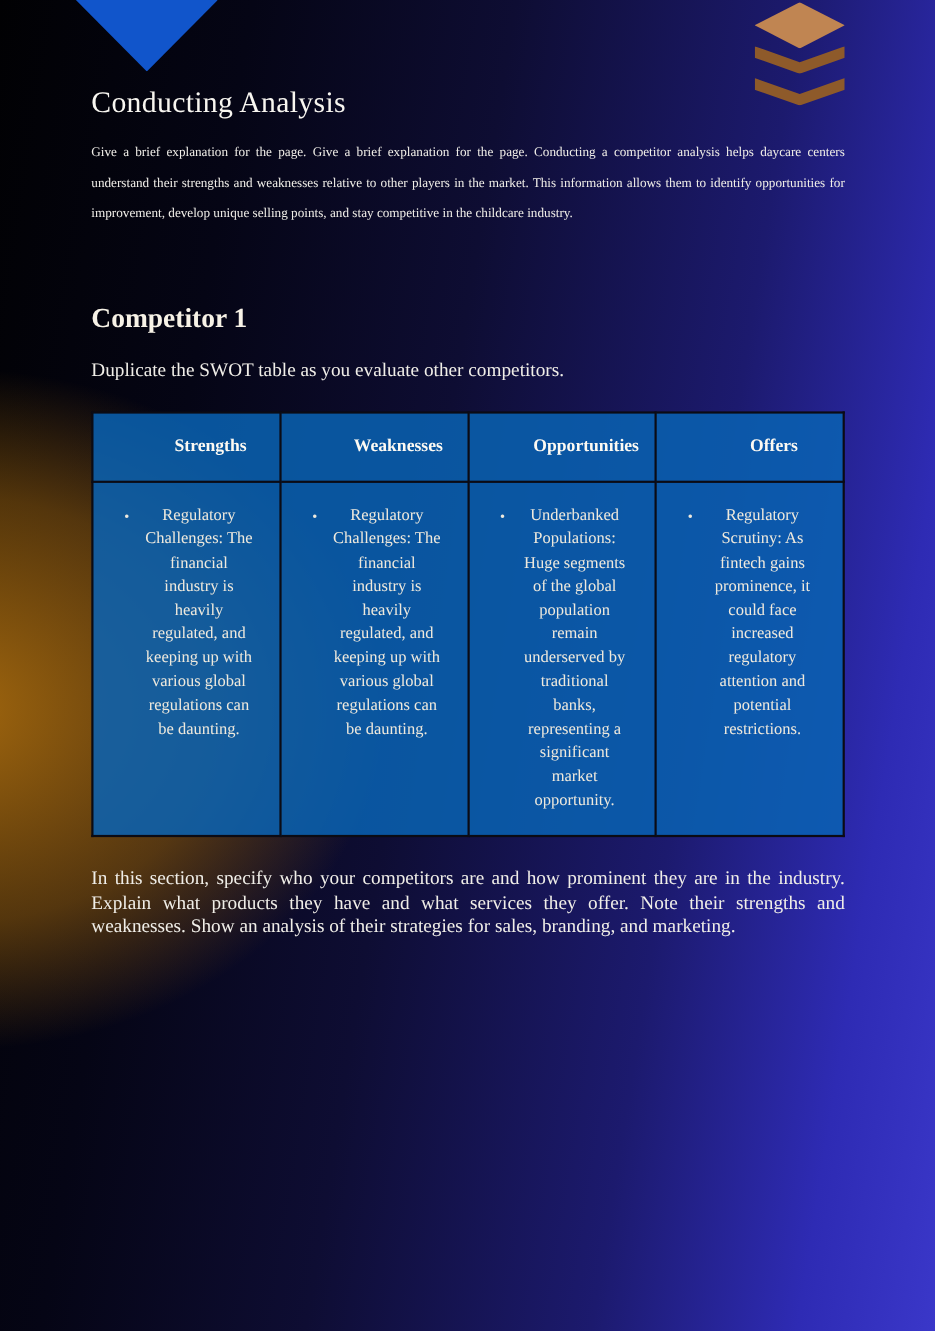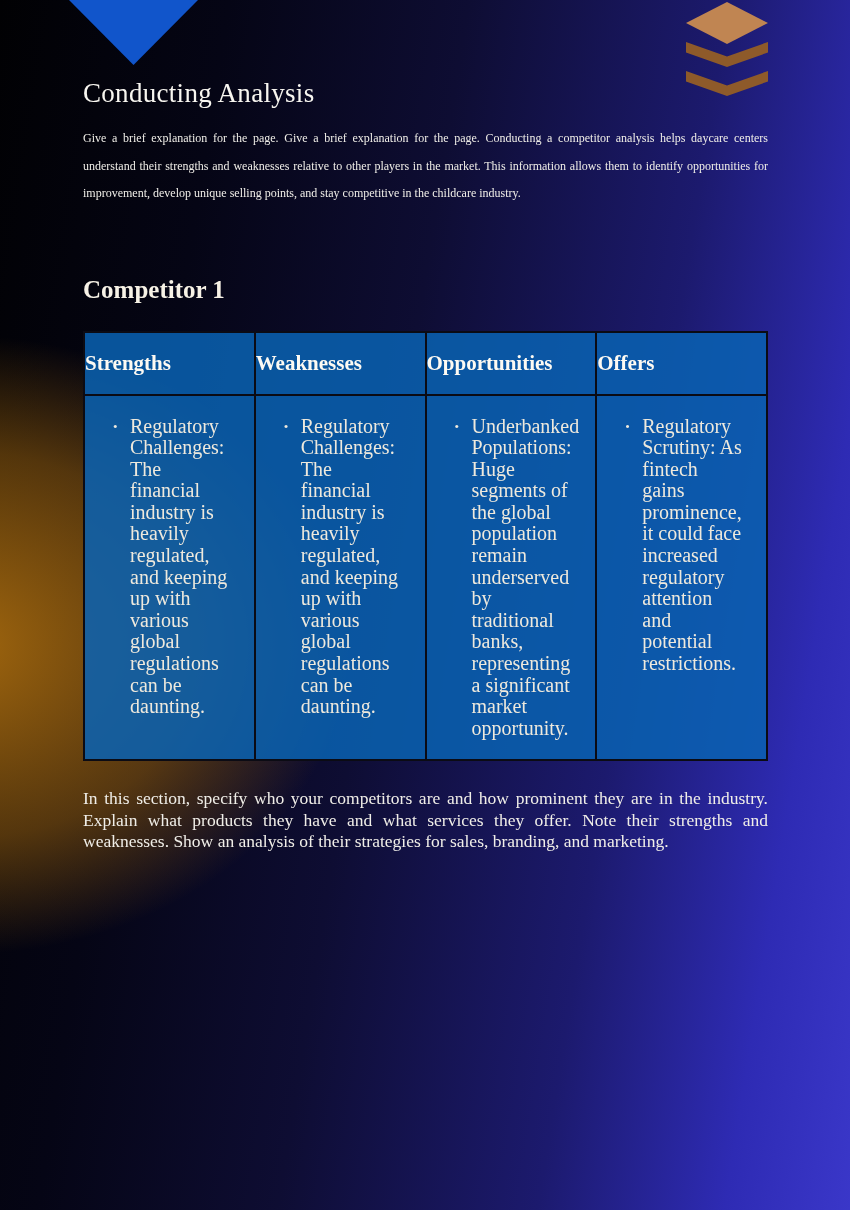--- a/index.html
+++ b/index.html
@@ -94,33 +94,35 @@
     width: 685px;
     table-layout: fixed;
     border-collapse: collapse;
   }
   table.swot th, table.swot td {
     border: 2px solid #0b0b14;
     background: rgba(9, 98, 178, 0.86);
   }
   table.swot th {
     height: 63px;
-    font-size: 21px;
+    font-size: 16px;
     font-weight: 700;
     color: #fdfaf3;
-    text-align: left;
+    text-align: center;
     vertical-align: middle;
+    padding-left: 44px;
   }
   table.swot td {
     height: 256px;
     vertical-align: top;
     padding: 20px 22px 20px 0;
-    font-size: 20px;
+    font-size: 15px;
     line-height: 21.6px;
     color: #eee9dd;
+    text-align: center;
   }
   table.swot td ul {
     list-style: none;
     padding-left: 45px;
   }
   table.swot td li { position: relative; }
   table.swot td li::before {
     content: "\2022";
     position: absolute;
     left: -17px;
@@ -152,20 +154,21 @@
   </div>
 
   <div class="content">
 
     <h1 class="page-title">Conducting Analysis</h1>
 
     <p class="intro">Give a brief explanation for the page. Give a brief explanation for the page. Conducting a competitor analysis helps daycare centers understand their strengths and weaknesses relative to other players in the market. This information allows them to identify opportunities for improvement, develop unique selling points, and stay competitive in the childcare industry.</p>
 
     <h2 class="section-heading competitor1">Competitor 1</h2>
 
+    <p class="note">Duplicate the SWOT table as you evaluate other competitors.</p>
 
     <table class="swot">
       <thead>
         <tr>
           <th>Strengths</th>
           <th>Weaknesses</th>
           <th>Opportunities</th>
           <th>Offers</th>
         </tr>
       </thead>

